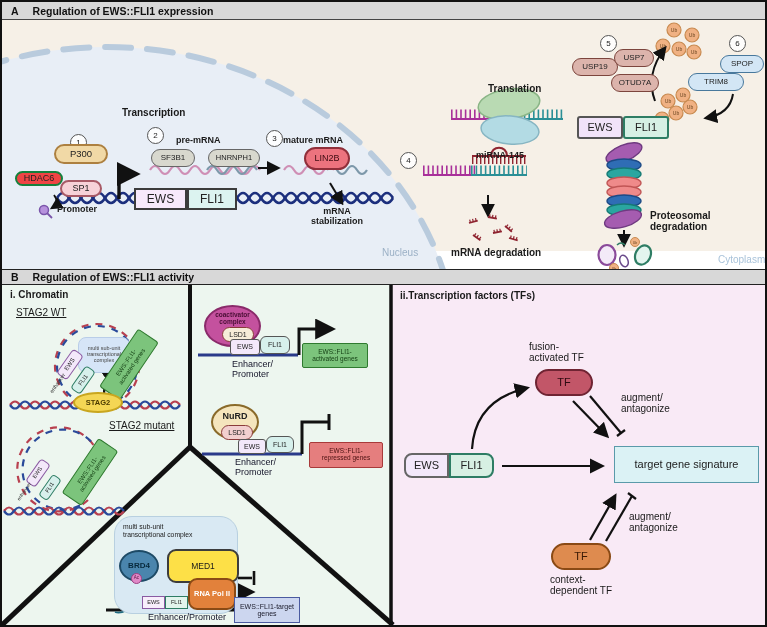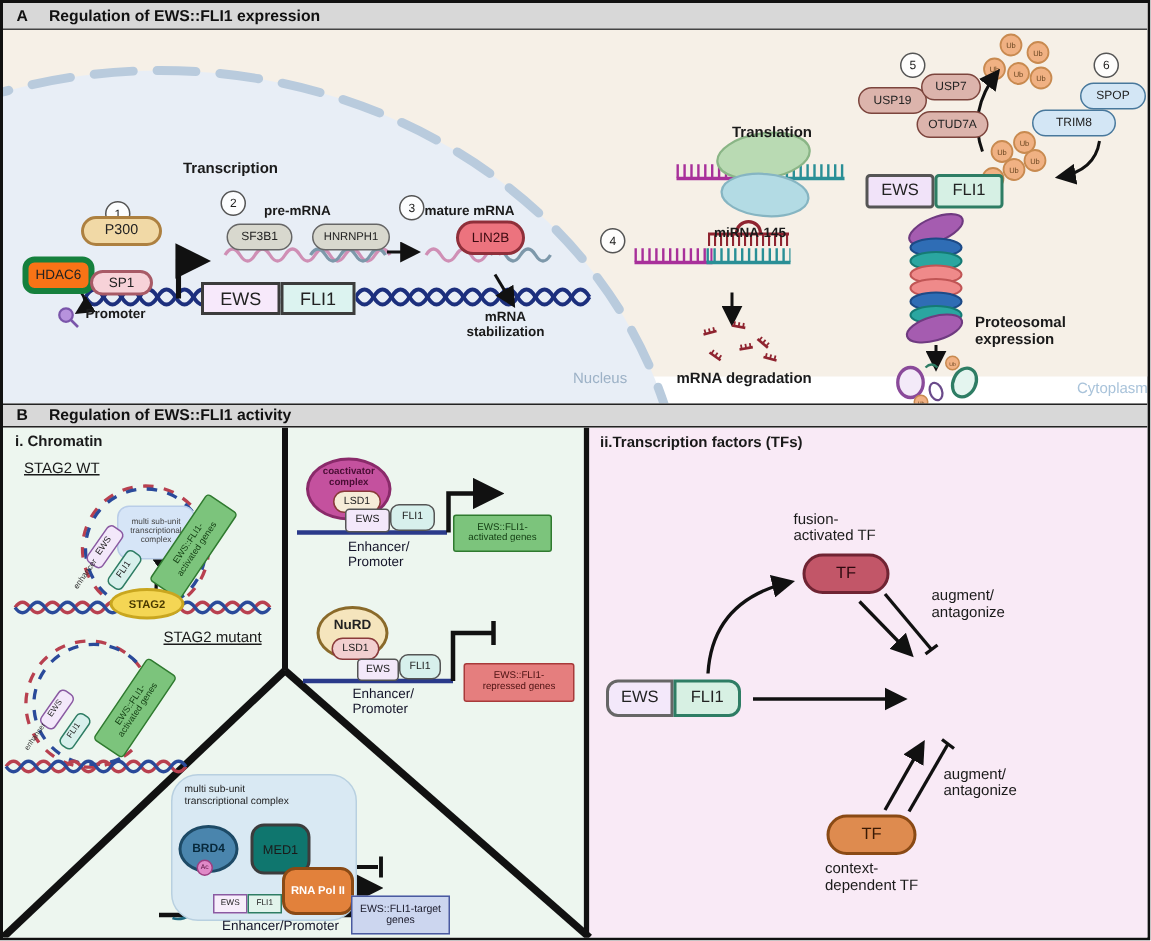--- a/index.html
+++ b/index.html
@@ -269,21 +269,21 @@
       <span>4</span>
     </div>
   <div class="num" style="left:598px;top:33px;">
       <span>5</span>
     </div>
   <div class="num" style="left:727px;top:33px;">
       <span>6</span>
     </div>
 
   <div class="lbl b" style="left:120px;top:105px;font-size:10px;">Transcription</div>
-  <div class="pill" style="left:13px;top:169px;width:48px;height:25px;background:#f97316;border:4px solid #15803d;border-radius:8px;font-size:9px;">HDAC6</div>
+  <div class="pill" style="left:13px;top:169px;width:48px;height:15px;background:#ef4444;border:2px solid #15803d;border-radius:8px;font-size:9px;">HDAC6</div>
   <div class="pill" style="left:52px;top:142px;width:54px;height:20px;background:#f1d9a6;border:2px solid #ad8040;border-radius:16px;font-size:9.5px;">P300</div>
   <div class="pill" style="left:58px;top:178px;width:42px;height:17px;background:#f7d2d8;border:2px solid #a85a66;border-radius:9px;font-size:9px;">SP1</div>
   <div class="lbl b" style="left:55px;top:202px;font-size:9px;">Promoter</div>
   <div class="pill" style="left:132px;top:186px;width:53px;height:22px;background:#f7e9fb;border:2px solid #3c3c3c;font-size:12px;">EWS</div>
   <div class="pill" style="left:185px;top:186px;width:50px;height:22px;background:#dcf3f0;border:2px solid #3c3c3c;font-size:12px;">FLI1</div>
 
   <div class="lbl b" style="left:174px;top:133px;font-size:9px;">pre-mRNA</div>
   <div class="pill" style="left:149px;top:147px;width:44px;height:18px;background:#d8d8ce;border:1.5px solid #666;border-radius:10px;font-size:8px;">SF3B1</div>
   <div class="pill" style="left:206px;top:147px;width:52px;height:18px;background:#d8d8ce;border:1.5px solid #666;border-radius:10px;font-size:7.5px;">HNRNPH1</div>
   <div class="lbl b" style="left:281px;top:133px;font-size:9px;">mature mRNA</div>
@@ -296,21 +296,21 @@
   <div class="lbl b" style="left:449px;top:245px;font-size:10px;">mRNA degradation</div>
 
   <div class="pill" style="left:570px;top:56px;width:46px;height:18px;background:#dcb4ac;border:1.5px solid #7c453d;border-radius:9px;font-size:8px;">USP19</div>
   <div class="pill" style="left:612px;top:47px;width:40px;height:18px;background:#dcb4ac;border:1.5px solid #7c453d;border-radius:9px;font-size:8px;">USP7</div>
   <div class="pill" style="left:609px;top:72px;width:48px;height:18px;background:#dcb4ac;border:1.5px solid #7c453d;border-radius:9px;font-size:8px;">OTUD7A</div>
   <div class="pill" style="left:718px;top:53px;width:44px;height:18px;background:#d3e6f5;border:1.5px solid #48789c;border-radius:9px;font-size:8px;">SPOP</div>
   <div class="pill" style="left:686px;top:71px;width:56px;height:18px;background:#d3e6f5;border:1.5px solid #48789c;border-radius:9px;font-size:8px;">TRIM8</div>
   <div class="pill" style="left:575px;top:114px;width:46px;height:23px;background:#f1e3f9;border:2px solid #555;border-radius:3px;font-size:11px;">EWS</div>
   <div class="pill" style="left:621px;top:114px;width:46px;height:23px;background:#d6f0e4;border:2px solid #2e7d64;border-radius:3px;font-size:11px;">FLI1</div>
   <div class="lbl b pre" style="left:648px;top:208px;font-size:10px;">Proteosomal
-expression</div>
+degradation</div>
 
   <div class="lbl" style="left:380px;top:245px;font-size:10px;color:#9cb1c6;">Nucleus</div>
   <div class="lbl" style="left:716px;top:252px;font-size:10px;color:#a9c3da;">Cytoplasm</div>
 
   <div class="lbl b" style="left:8px;top:287px;font-size:10px;">i. Chromatin</div>
   <div class="lbl" style="left:14px;top:305px;font-size:10px;text-decoration:underline;">STAG2 WT</div>
 
   <div class="pill pre" style="left:76px;top:335px;width:52px;height:36px;background:#d6e5f7;border:1px solid #b9cde8;border-radius:8px;font-size:5.5px;color:#444;">multi sub-unit
 transcriptional
 complex</div>
@@ -343,36 +343,37 @@
   <div class="pill" style="left:264px;top:434px;width:28px;height:17px;background:#d7f0ec;border:1.5px solid #555;border-radius:6px;font-size:7px;">FLI1</div>
   <div class="pill pre" style="left:307px;top:440px;width:74px;height:26px;background:#e57e7e;border:1.5px solid #a83a3a;border-radius:2px;font-size:6.5px;color:#4a1010;">EWS::FLI1-
 repressed genes</div>
   <div class="lbl pre" style="left:233px;top:455px;font-size:9px;color:#15152a;">Enhancer/
 Promoter</div>
 
   <div class="pill pre" style="left:112px;top:514px;width:124px;height:98px;background:#d9e9f3;border:1px solid #b8d0e0;border-radius:18px;"></div>
   <div class="lbl pre" style="left:121px;top:521px;width:110px;font-size:6.8px;color:#222;">multi sub-unit
 transcriptional complex</div>
   <div class="pill b" style="left:117px;top:548px;width:40px;height:32px;background:#4a85ad;border:2px solid #1d4a66;border-radius:50%;font-size:8px;color:#07293c;">BRD4</div>
-  <div class="pill" style="left:165px;top:547px;width:40px;height:34px;background:#0f766e;border:2px solid #3c3c3c;border-radius:9px;font-size:8.5px;color:#1a1a1a;text-align:center;">MED1</div>
+  <div class="pill" style="left:165px;top:547px;width:72px;height:34px;background:#fde047;border:2px solid #3c3c3c;border-radius:9px;font-size:8.5px;color:#1a1a1a;text-align:center;">MED1</div>
   <div class="pill" style="left:129px;top:571px;width:11px;height:11px;background:#e089c7;border:1px solid #9c3f82;border-radius:50%;font-size:4.5px;color:#5a1040;">Ac</div>
   <div class="pill b" style="left:186px;top:576px;width:48px;height:32px;background:#e2813b;border:2px solid #8a4a15;border-radius:9px;font-size:7.5px;color:#fff;text-align:center;">RNA Pol II</div>
   <div class="pill" style="left:140px;top:594px;width:23px;height:13px;background:#f7eefb;border:1px solid #8a5aa2;font-size:5.5px;">EWS</div>
   <div class="pill" style="left:163px;top:594px;width:23px;height:13px;background:#e2f4ec;border:1px solid #2e7d64;font-size:5.5px;">FLI1</div>
   <div class="pill pre" style="left:232px;top:595px;width:66px;height:26px;background:#ccd6ef;border:1.5px solid #4a5aa0;font-size:7px;color:#1a1a2a;">EWS::FLI1-target
 genes</div>
   <div class="lbl" style="left:146px;top:610px;font-size:9px;color:#15152a;">Enhancer/Promoter</div>
 
   <div class="lbl b" style="left:398px;top:288px;font-size:10px;">ii.Transcription factors (TFs)</div>
   <div class="lbl pre" style="left:527px;top:339px;font-size:10px;">fusion-
 activated TF</div>
   <div class="pill" style="left:533px;top:367px;width:58px;height:27px;background:#c25668;border:2px solid #6f2433;border-radius:14px;font-size:11px;color:#2e0a10;">TF</div>
   <div class="lbl pre" style="left:619px;top:390px;font-size:10px;">augment/
 antagonize</div>
   <div class="pill" style="left:402px;top:451px;width:45px;height:25px;background:#f3e8fa;border:2px solid #666;border-radius:8px 0 0 8px;font-size:11px;">EWS</div>
   <div class="pill" style="left:447px;top:451px;width:45px;height:25px;background:#d7f0e3;border:2px solid #2e7d64;border-radius:0 8px 8px 0;font-size:11px;">FLI1</div>
+  <div class="pill" style="left:612px;top:444px;width:145px;height:37px;background:#dbf2f5;border:1.5px solid #5a9aaa;font-size:11px;">target gene signature</div>
   <div class="lbl pre" style="left:627px;top:509px;font-size:10px;">augment/
 antagonize</div>
   <div class="pill" style="left:549px;top:541px;width:60px;height:27px;background:#de8b4f;border:2px solid #8a4a15;border-radius:14px;font-size:11px;color:#3a1a05;">TF</div>
   <div class="lbl pre" style="left:548px;top:572px;font-size:10px;">context-
 dependent TF</div>
 
 </div>
 
 </body></html>

